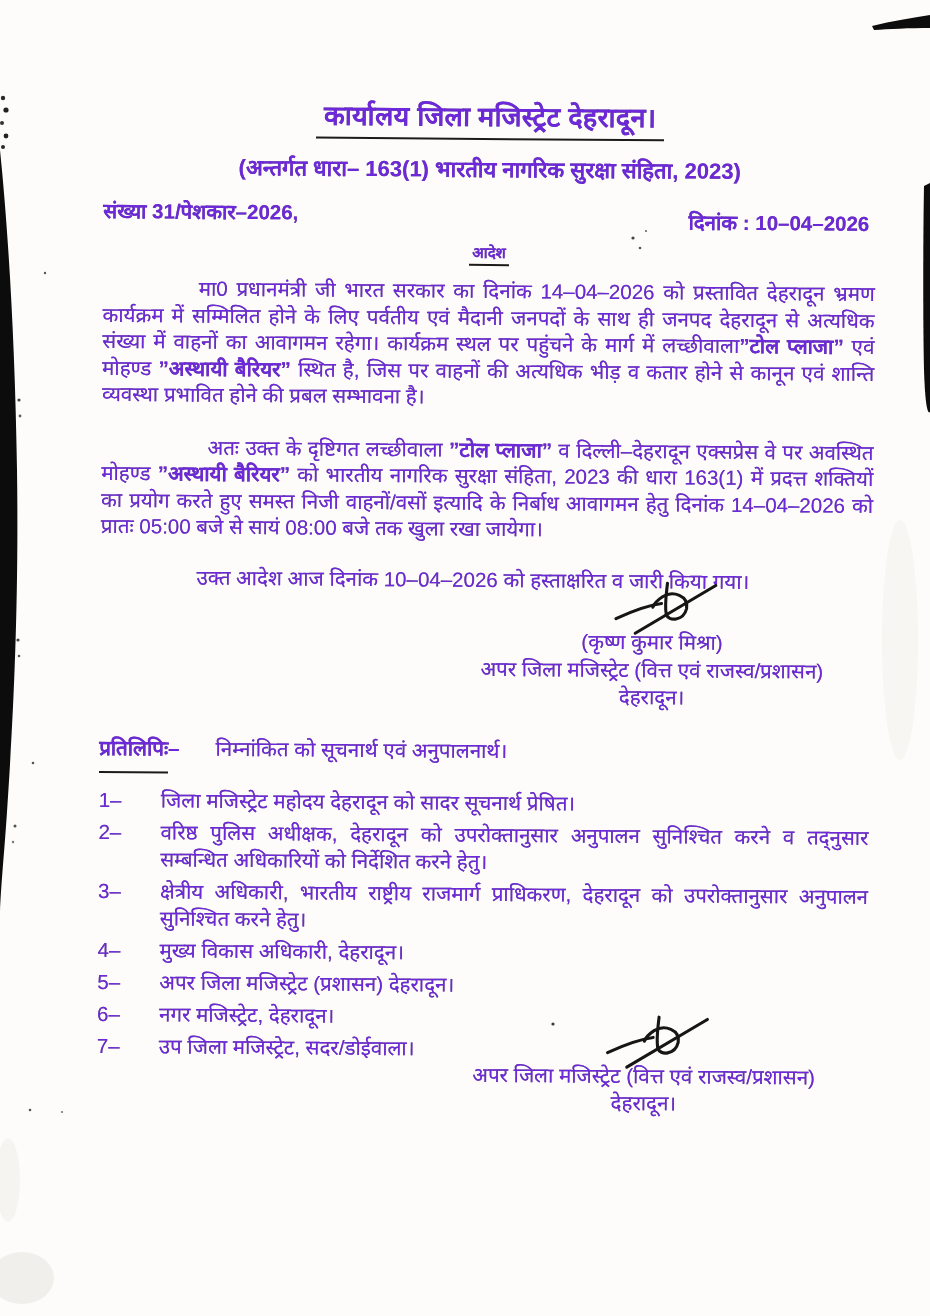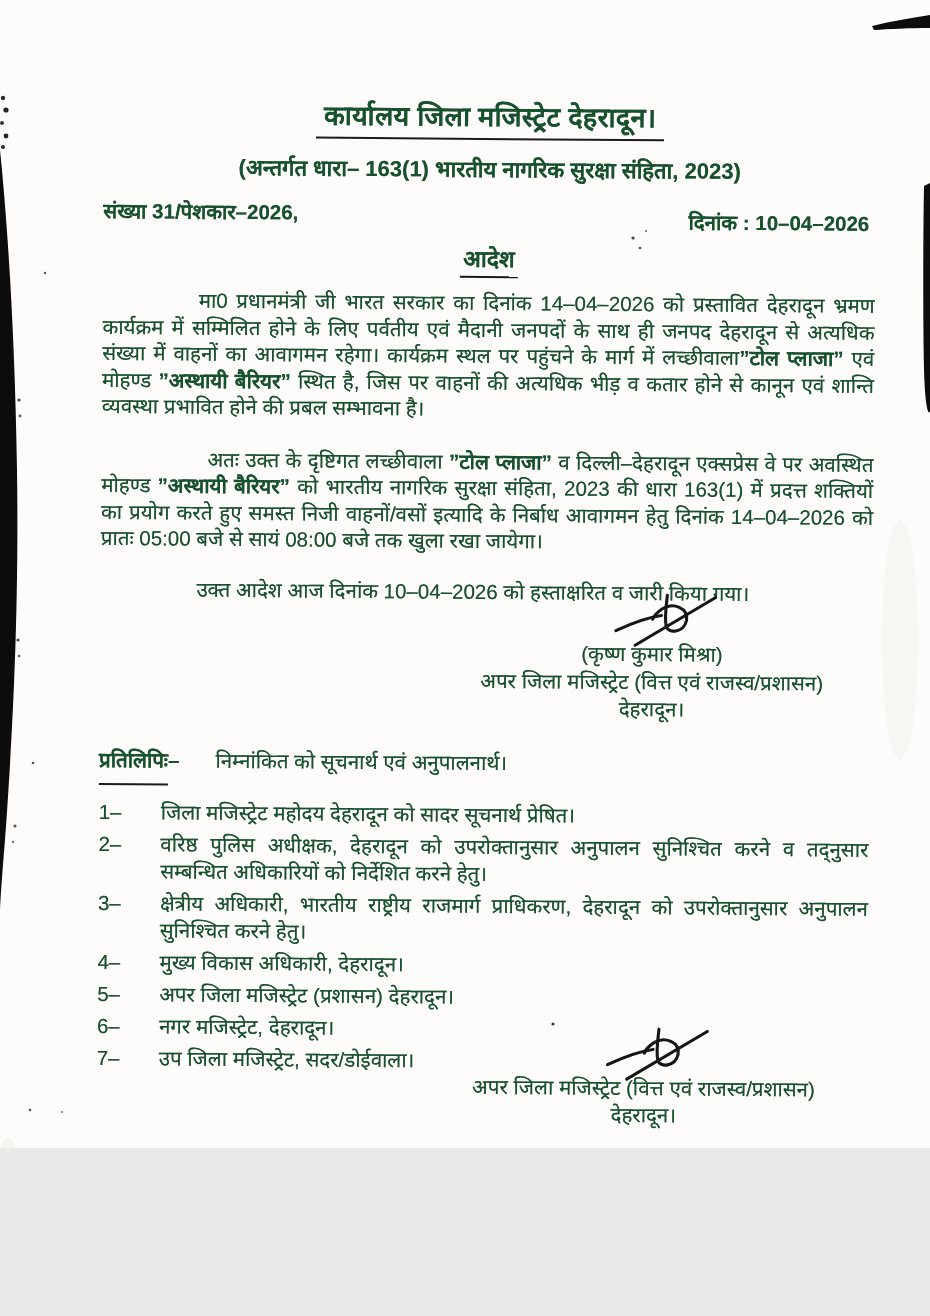--- a/index.html
+++ b/index.html
@@ -1,42 +1,42 @@
 <!DOCTYPE html>
 <html><head>
 <meta charset="utf-8">
 <style>
   html,body{margin:0;padding:0;background:#e8e8e8;}
   .page{
     position:relative;
-    width:930px;height:1148px;
+    width:930px;height:1316px;
     margin:0 auto;
     background:#fdfcfa;
     overflow:hidden;
     font-family:"Liberation Sans","DejaVu Sans",sans-serif;
-    color:#14532d;
+    color:#6d28d9;
   }
   .artifacts{position:absolute;inset:0;width:930px;height:1316px;z-index:1;pointer-events:none;}
   .content{
     position:absolute;left:104px;top:96px;width:772px;
     transform:rotate(0.45deg);transform-origin:260px 40px;
     z-index:2;
     text-shadow:0 0 0.5px rgba(20,20,20,.55);
   }
   .center{text-align:center;}
   .office-title{
     display:inline-block;font-size:27px;font-weight:700;
     border-bottom:2.5px solid #1b1b1b;padding:0 8px 4px;letter-spacing:.3px;
   }
   .act-line{margin-top:13px;font-size:22px;font-weight:700;}
   .ref-row{display:flex;justify-content:space-between;margin-top:16px;font-size:20.5px;font-weight:700;}
   .ref-date{position:relative;top:7px;margin-right:6px;}
   .order-wrap{margin-top:15px;}
   .order-heading{
-    display:inline-block;font-size:23px;font-weight:700;
+    display:inline-block;font-size:15px;font-weight:700;
     border-bottom:2.5px solid #1b1b1b;padding:0 3px 2px;
   }
   .para{font-size:20.5px;line-height:26.5px;text-align:justify;margin:0;}
   .para1{margin-top:12px;text-indent:96px;}
   .para2{margin-top:26px;text-indent:106px;}
   .para3{margin-top:24px;text-indent:96px;text-align:left;}
   .b{font-weight:700;}
   .sig{width:436px;margin-left:auto;margin-right:2px;text-align:center;font-size:20.5px;line-height:27.5px;}
   .sig-top{margin-top:-16px;}
   .sig-bottom{margin-top:-56px;width:446px;}

